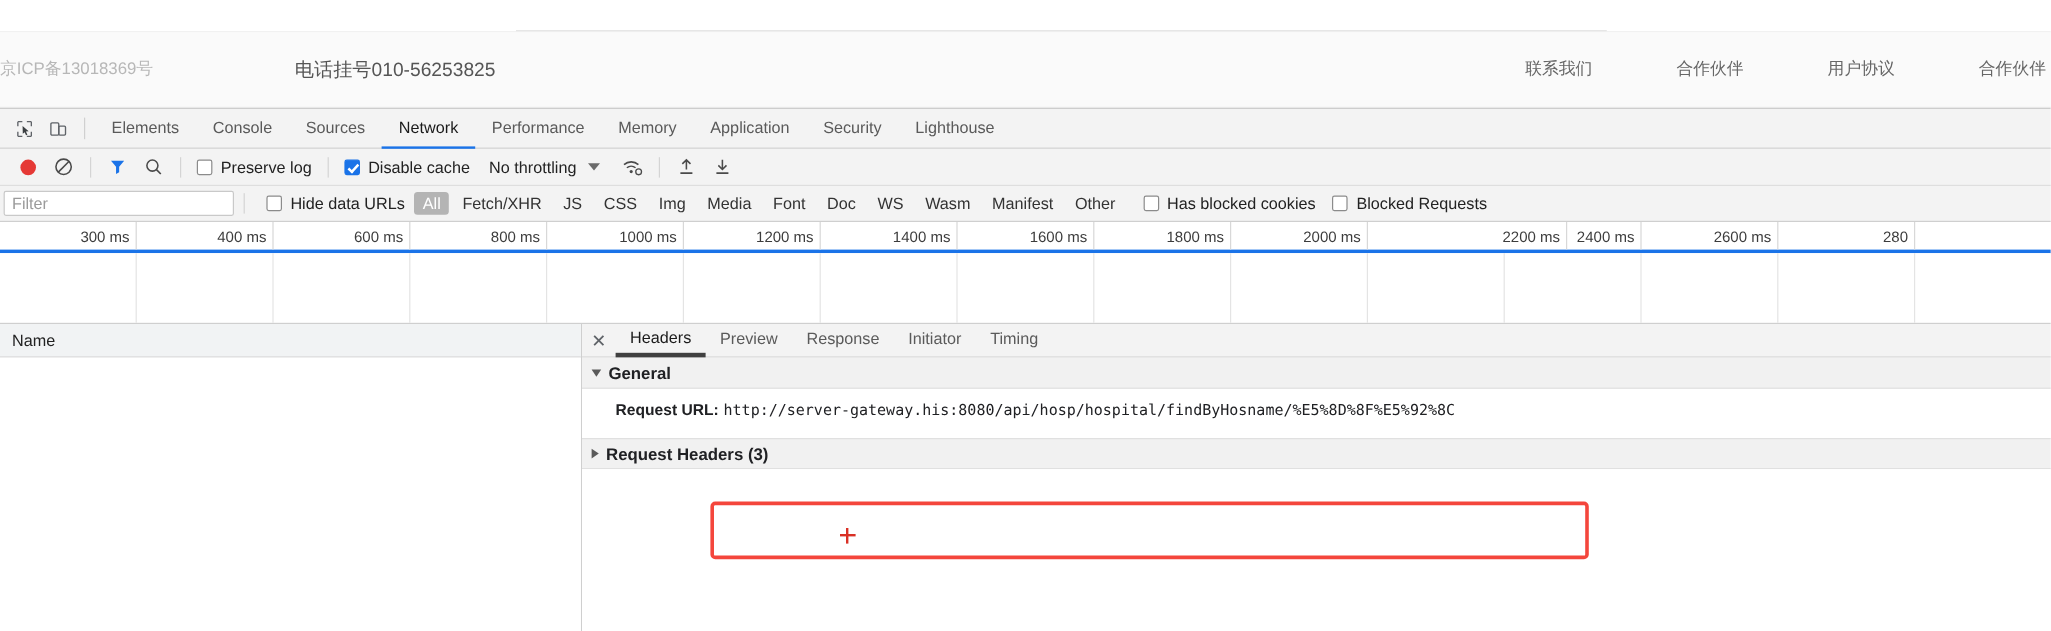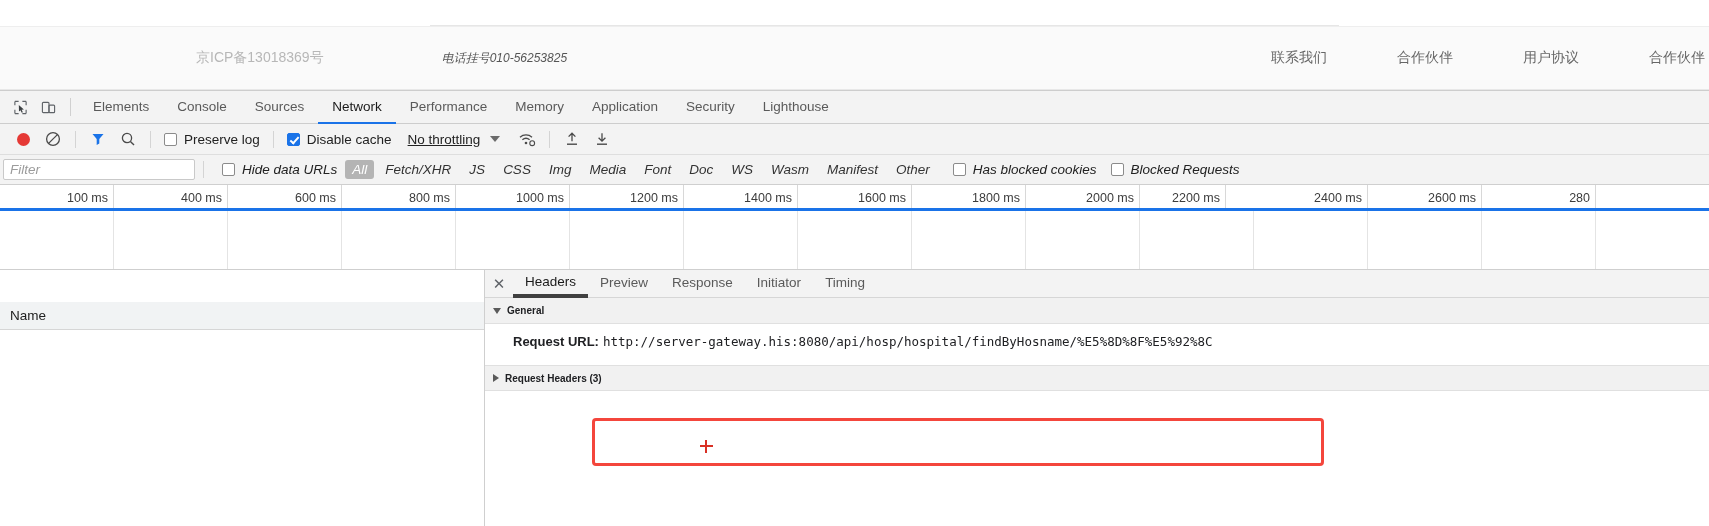--- a/index.html
+++ b/index.html
@@ -12,23 +12,23 @@
   }
   .page{position:relative;width:1709px;height:526px;}
 
   
   .site-top{height:26px;background:#ffffff;border-bottom:1px solid #eeeeee;position:relative;}
   .site-top .rule{position:absolute;left:430px;right:370px;top:25px;height:1px;background:#e6e6e6;}
   .site-footer{
     height:62px;background:#fafafa;border-bottom:1px solid #e8e8e8;
     display:flex;align-items:center;position:relative;
   }
-  .sf-left{display:flex;align-items:center;margin-left:196px;gap:118px;}
+  .sf-left{display:flex;align-items:center;gap:118px;}
   .sf-icp{color:#b7b7b7;font-size:14px;white-space:nowrap;}
-  .sf-tel{color:#555555;font-size:12px;white-space:nowrap;font-style:italic;}
+  .sf-tel{color:#555555;font-size:16px;white-space:nowrap;}
   .sf-right{margin-left:auto;display:flex;align-items:center;gap:70px;padding-right:4px;}
   .sf-link{color:#666666;font-size:14px;white-space:nowrap;}
 
   
   .devtools{
     border-top:1px solid #cdcdcd;
     background:#ffffff;
     height:438px;position:relative;
   }
 
@@ -63,29 +63,28 @@
   .tb-check{display:flex;align-items:center;gap:7px;padding:0 6px;color:#222;font-size:13.5px;white-space:nowrap;}
   .cbox{
     width:13px;height:13px;border:1px solid #8b8b8b;border-radius:2px;background:#fff;
     box-sizing:border-box;flex:0 0 auto;
   }
   .cbox.on{background:#1a73e8;border-color:#1a73e8;position:relative;}
   .cbox.on:after{
     content:"";position:absolute;left:4px;top:1px;width:3px;height:7px;
     border:solid #fff;border-width:0 2px 2px 0;transform:rotate(42deg);
   }
-  .throttle{display:flex;align-items:center;gap:10px;margin-left:10px;color:#222;font-size:13.5px;white-space:nowrap;text-decoration:underline;}
+  .throttle{display:flex;align-items:center;gap:10px;margin-left:10px;color:#222;font-size:13.5px;white-space:nowrap;}
   .caret-dn{width:0;height:0;border-left:5px solid transparent;border-right:5px solid transparent;border-top:6px solid #6b6b6b;}
 
   
   .dt-filterbar{
     height:30px;display:flex;align-items:center;
     background:#f3f3f3;border-bottom:1px solid #cfcfcf;
     box-sizing:border-box;
-    font-style:italic;
   }
   .filter-input{
     width:192px;height:21px;margin-left:3px;
     background:#fff;border:1px solid #c9c9c9;border-radius:2px;
     display:flex;align-items:center;padding:0 6px;box-sizing:border-box;
     color:#9b9b9b;font-size:13.5px;
   }
   .fb-vsep{width:1px;height:17px;background:#d4d4d4;margin:0 8px;}
   .fb-check{display:flex;align-items:center;gap:7px;color:#222;font-size:13.5px;white-space:nowrap;margin-left:10px;}
   .type-chips{display:flex;align-items:center;gap:0;margin-left:8px;}
@@ -108,21 +107,21 @@
     height:58px;background:#fff;position:relative;border-bottom:1px solid #cfcfcf;
   }
   .ov-col{position:absolute;top:0;height:58px;border-right:1px solid #e4e4e4;box-sizing:border-box;}
 
   
   .dt-split{display:flex;height:258px;}
   .pane-left{width:484px;flex:0 0 484px;border-right:1px solid #cfcfcf;background:#fff;display:flex;flex-direction:column;}
   .list-head{
     height:28px;background:#f1f3f4;border-bottom:1px solid #d6d6d6;
     display:flex;align-items:center;padding-left:10px;box-sizing:border-box;
-    font-size:13.5px;color:#222;margin-top:32px;
+    font-size:13.5px;color:#222;
   }
   .req-row{
     height:25px;display:flex;align-items:center;gap:9px;
     background:#fad2d2;padding-left:8px;box-sizing:border-box;
   }
   .doc-ico{
     width:12px;height:15px;background:#fff;border:1px solid #c3a5a5;border-radius:1px;
     flex:0 0 auto;
   }
   .req-name{color:#ffffff;font-size:13px;white-space:nowrap;overflow:hidden;text-overflow:ellipsis;}
@@ -136,21 +135,21 @@
     color:#5f6368;font-size:15px;
   }
   .det-tab{
     height:28px;display:flex;align-items:center;padding:0 12px;box-sizing:border-box;
     font-size:13.5px;color:#5a5a5a;border-bottom:2px solid transparent;white-space:nowrap;
   }
   .det-tab.active{color:#1a1a1a;border-bottom:4px solid #404040;}
   .sec-head{
     height:26px;background:#f1f1f1;border-bottom:1px solid #e0e0e0;
     display:flex;align-items:center;padding-left:8px;box-sizing:border-box;
-    font-size:10px;font-weight:bold;color:#202124;gap:6px;
+    font-size:14px;font-weight:bold;color:#202124;gap:6px;
   }
   .tri-dn{width:0;height:0;border-left:4.5px solid transparent;border-right:4.5px solid transparent;border-top:6px solid #5a5a5a;}
   .tri-rt{width:0;height:0;border-top:4.5px solid transparent;border-bottom:4.5px solid transparent;border-left:6px solid #5a5a5a;}
   .kv{
     display:flex;align-items:center;padding:4px 0 4px 0;
     font-family:"DejaVu Sans Mono", monospace;font-size:12.5px;color:#202124;
   }
   .kv .k{font-family:"Liberation Sans", sans-serif;font-weight:bold;font-size:13px;white-space:nowrap;}
   .kv .v{margin-left:4px;white-space:nowrap;overflow:hidden;}
   .kv-wrap{padding:6px 0 0 28px;}
@@ -306,21 +305,21 @@
         <span>Has blocked cookies</span>
       </label>
       <label class="fb-check" style="margin-left:14px">
         <span class="cbox"></span>
         <span>Blocked Requests</span>
       </label>
     </div>
 
     <div class="dt-ruler">
       <div class="tick" style="left:0px;width:114px;">
-          <span>100 ms</span>
+          <span>300 ms</span>
         </div>
       <div class="tick" style="left:114px;width:114px;">
           <span>400 ms</span>
         </div>
       <div class="tick" style="left:228px;width:114px;">
           <span>600 ms</span>
         </div>
       <div class="tick" style="left:342px;width:114px;">
           <span>800 ms</span>
         </div>
@@ -335,21 +334,21 @@
         </div>
       <div class="tick" style="left:798px;width:114px;">
           <span>1600 ms</span>
         </div>
       <div class="tick" style="left:912px;width:114px;">
           <span>1800 ms</span>
         </div>
       <div class="tick" style="left:1026px;width:114px;">
           <span>2000 ms</span>
         </div>
-      <div class="tick" style="left:1112px;width:114px;">
+      <div class="tick" style="left:1192px;width:114px;">
           <span>2200 ms</span>
         </div>
       <div class="tick" style="left:1254px;width:114px;">
           <span>2400 ms</span>
         </div>
       <div class="tick" style="left:1368px;width:114px;">
           <span>2600 ms</span>
         </div>
       <div class="tick" style="left:1482px;width:114px;">
           <span>280</span>

